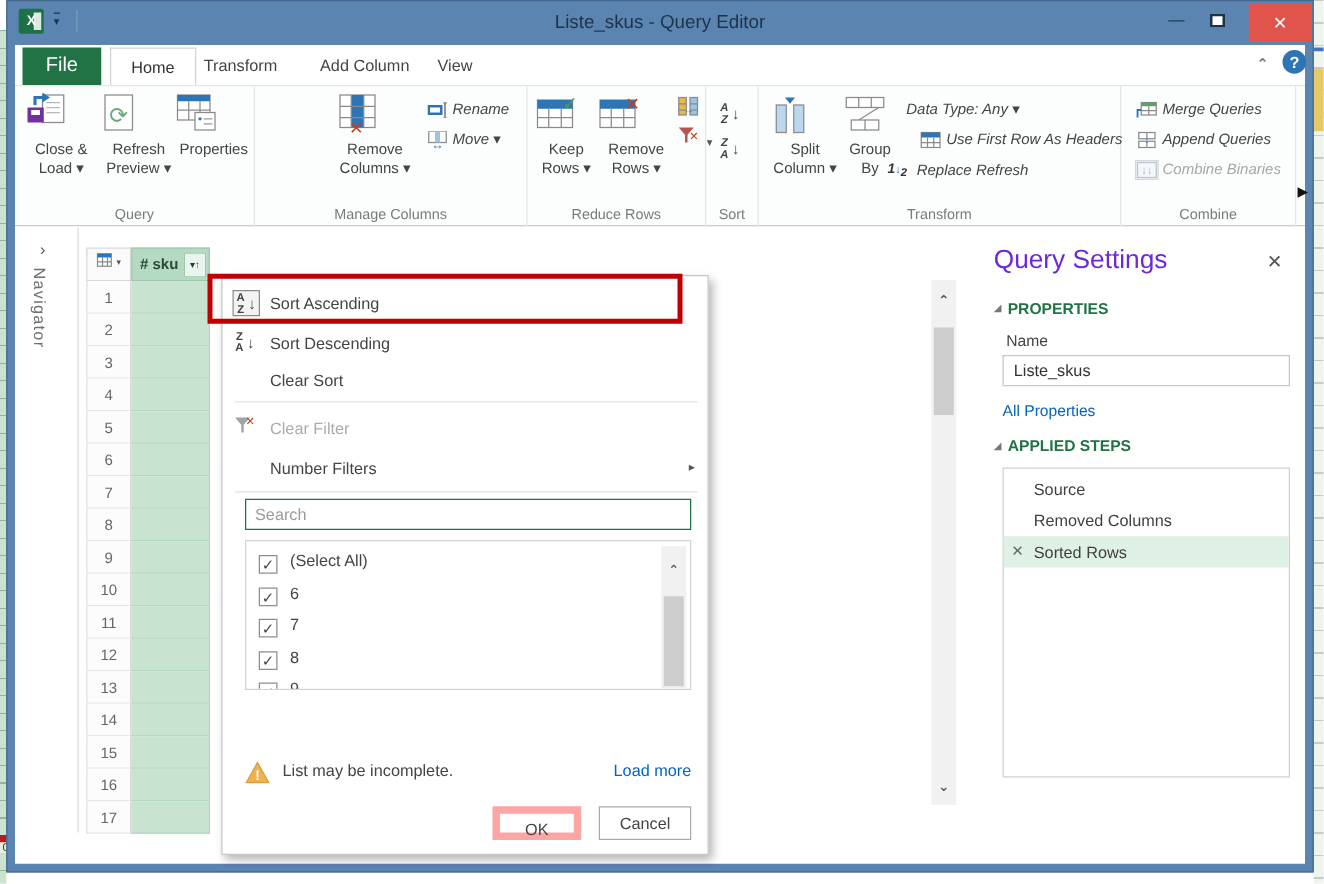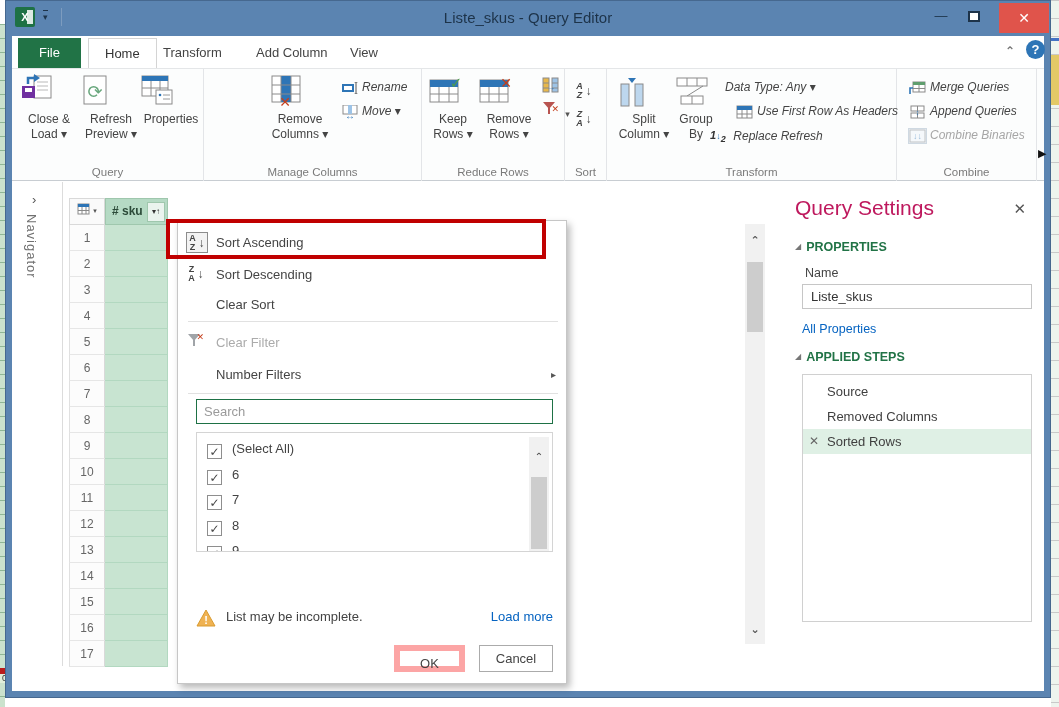--- a/index.html
+++ b/index.html
@@ -29,21 +29,21 @@
   .qat-sep { position:absolute; left:56px; top:8px; width:1px; height:18px; background:#7d9cbf; }
   .btn-min { position:absolute; left:922px; top:8px; width:28px; height:20px; text-align:center; font-size:13px; color:#1d3349; }
   .btn-max { position:absolute; left:955px; top:6px; width:28px; height:22px; text-align:center; font-size:13px; color:#1d3349; }
   .btn-max b { display:inline-block; width:12px; height:11px; border:2px solid #1d3349; background:#fff; margin-top:5px; }
   .btn-close { position:absolute; left:994px; top:3px; width:50px; height:30px; background:#e0544b; color:#fff; text-align:center; line-height:30px; font-size:14px; }
 
   .content { position:absolute; left:7px; top:36px; width:1032px; height:655px; background:#fff; }
 
   
   .tabbar { position:absolute; left:0; top:0; width:100%; height:32px; background:#fff; }
-  .file-tab { position:absolute; left:6px; top:2px; width:63px; height:30px; background:#217346; color:#fff; font-size:13px; text-align:center; line-height:30px; }
+  .file-tab { position:absolute; left:6px; top:2px; width:63px; height:30px; background:#217346; color:#fff; font-size:16px; text-align:center; line-height:30px; }
   .rtab { position:absolute; top:2px; height:30px; font-size:13px; color:#444; text-align:center; line-height:30px; padding:0 16px; }
   .rtab.active { background:#fff; border:1px solid #d4d4d4; border-bottom:none; color:#333; }
   .tab-home{ left:76px; } .tab-transform{ left:135px; } .tab-addcol{ left:228px; } .tab-view{ left:322px; }
   .collapse-chevron { position:absolute; left:993px; top:8px; font-size:12px; color:#777; font-weight:bold; }
   .help-btn { position:absolute; left:1014px; top:4px; width:19px; height:19px; border-radius:50%; background:#2e75b6; color:#fff; font-size:13px; font-weight:bold; text-align:center; line-height:19px; }
 
   
   .ribbon { position:absolute; left:0; top:32px; width:100%; height:113px; background:#fcfdfd; border-bottom:1px solid #c8cdd2; border-top:1px solid #e4e6e8; }
   .rgroup { position:absolute; top:0; height:112px; border-right:1px solid #e3e5e8; }
   .rgroup-label { position:absolute; left:0; right:0; bottom:3px; text-align:center; font-size:11.5px; color:#7a7a7a; }
@@ -87,21 +87,21 @@
   .sku-cell { width:63px; height:26px; background:#c8e4d1; border-bottom:1px solid #b2d8c0; border-right:1px solid #b2d8c0; }
 
   
   .vscroll { position:absolute; left:733px; top:42px; width:20px; height:420px; background:#f1f1f1; }
   .vscroll .up { position:absolute; top:10px; left:0; width:20px; text-align:center; color:#555; font-size:11px; font-weight:bold; }
   .vscroll .thumb { position:absolute; top:38px; left:2px; width:16px; height:70px; background:#cdcdcd; }
   .vscroll .down { position:absolute; bottom:8px; left:0; width:20px; text-align:center; color:#555; font-size:11px; font-weight:bold; }
 
   
   .qs-panel { position:absolute; left:768px; top:0; width:264px; height:484px; background:#fff; }
-  .qs-title { position:absolute; left:15px; top:14px; font-size:21px; color:#be185d; }
+  .qs-title { position:absolute; left:15px; top:14px; font-size:21px; color:#6d28d9; }
   .qs-close { position:absolute; right:18px; top:18px; font-size:15px; color:#555; }
   .qs-h { position:absolute; left:15px; font-size:12.5px; font-weight:bold; color:#217346; }
   .qs-h .tri { display:inline-block; margin-right:5px; font-size:8px; color:#777; font-weight:normal; vertical-align:2px; }
   .qs-name-label { position:absolute; left:25px; top:84px; font-size:12.5px; color:#444; }
   .qs-name-input { position:absolute; left:22px; top:102px; width:230px; height:25px; border:1px solid #c6c6c6; font-size:13px; color:#333; padding:0 8px; font-family:inherit; }
   .qs-link { position:absolute; left:22px; top:140px; font-size:12.5px; color:#0563c1; }
   .qs-steps-box { position:absolute; left:22px; top:192px; width:230px; height:248px; border:1px solid #d0d0d0; padding-top:4px; }
   .qs-step { position:relative; height:25px; line-height:25px; font-size:13px; color:#3f3f3f; padding-left:24px; }
   .qs-step.selected { background:#dff0e5; }
   .qs-step .step-x { display:none; position:absolute; left:6px; top:0; color:#666; font-size:12px; }

